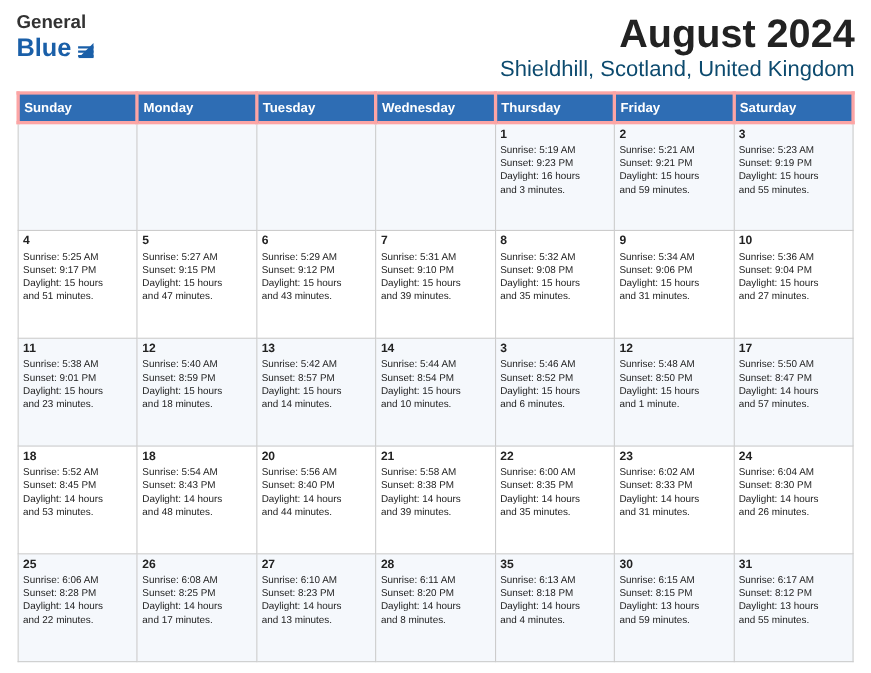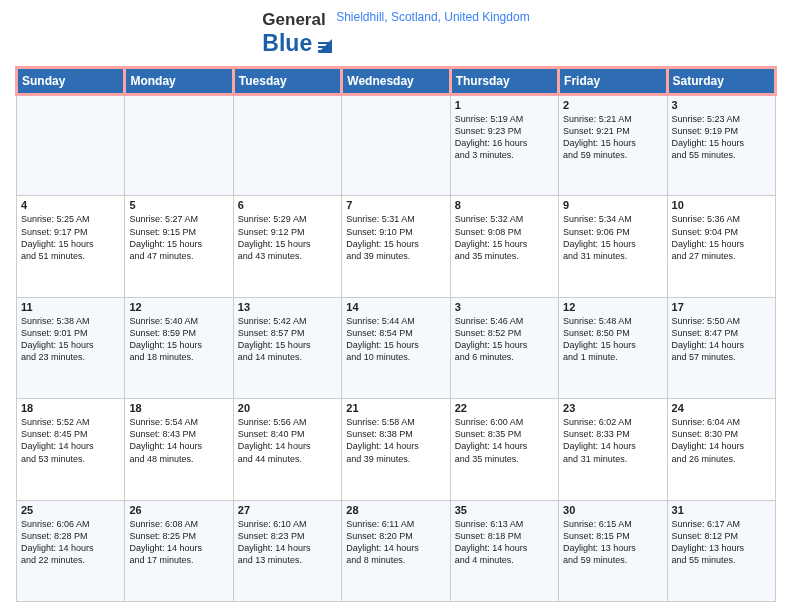--- a/index.html
+++ b/index.html
@@ -12,40 +12,40 @@
     }
     .page {
       width: 792px;
       height: 612px;
       padding: 10px 15px;
       display: flex;
       flex-direction: column;
     }
     .header {
       display: flex;
-      justify-content: center;
+      justify-content: space-between;
       align-items: flex-start;
       margin-bottom: 8px;
     }
     .logo {
       display: flex;
       flex-direction: column;
       align-items: flex-start;
     }
     .title-area {
       text-align: right;
     }
     .month-title {
       font-size: 36px;
       font-weight: bold;
       color: #222;
     }
     .location {
-      font-size: 12px;
-      color: #3b82f6;
+      font-size: 20px;
+      color: #0c4a6e;
     }
     .calendar-table {
       width: 100%;
       border-collapse: collapse;
       flex: 1;
     }
     .calendar-table thead tr th {
       background-color: #2e6db4;
       color: #fff;
       font-size: 12px;
@@ -103,20 +103,21 @@
               <polygon points="4,18 18,18 18,4" fill="#1a5fa8"></polygon>
               <line x1="4" y1="8" x2="18" y2="8" stroke="#1a5fa8" stroke-width="2"></line>
               <line x1="4" y1="12" x2="18" y2="12" stroke="#1a5fa8" stroke-width="2"></line>
               <line x1="4" y1="16" x2="18" y2="16" stroke="#1a5fa8" stroke-width="2"></line>
             </svg>
           </div>
         </div>
       </div>
     </div>
     <div class="title-area">
+      <div class="month-title">August 2024</div>
       <div class="location">Shieldhill, Scotland, United Kingdom</div>
     </div>
   </div>
 
   <table class="calendar-table">
     <thead>
       <tr>
       <th>Sunday</th>
           <th>Monday</th>
           <th>Tuesday</th>

